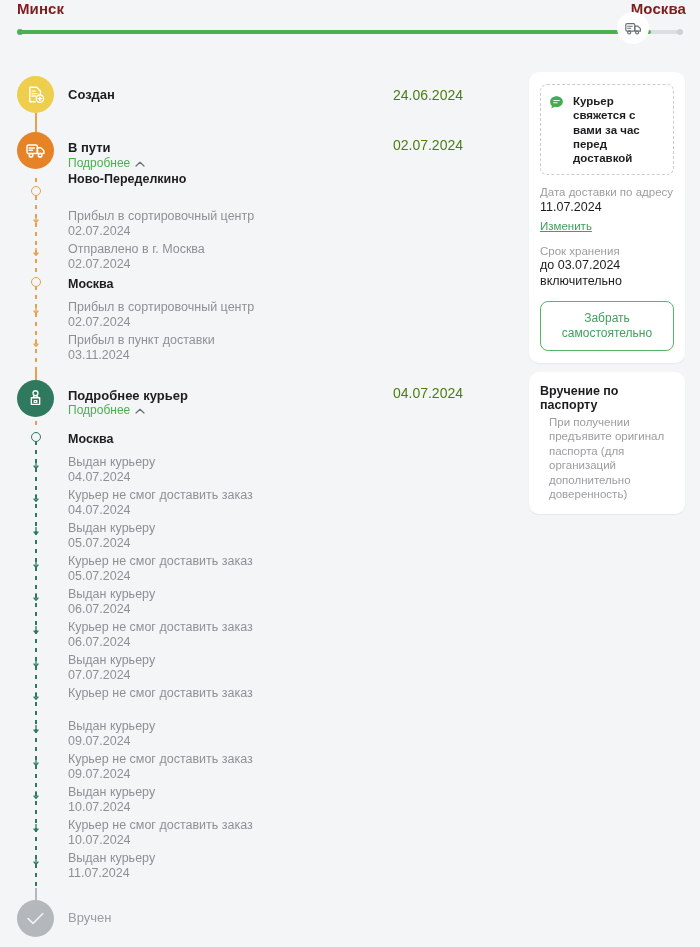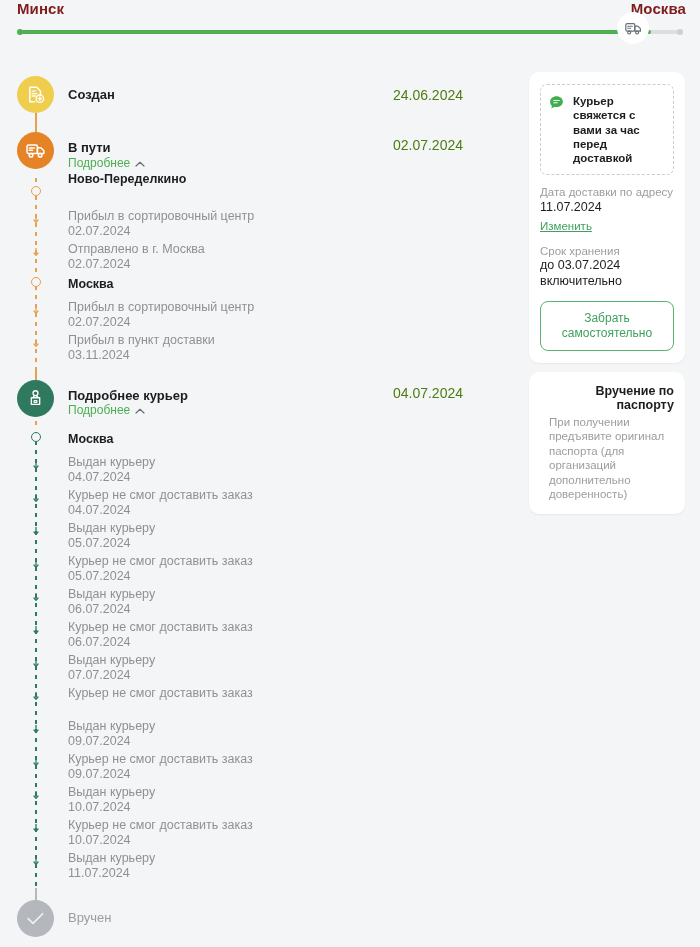--- a/index.html
+++ b/index.html
@@ -153,21 +153,21 @@
   .pickup-btn {
     display: block; margin: 11px 11px 12px 11px;
     padding: 9px 4px;
     border: 1px solid #58b36b; border-radius: 8px;
     background: #ffffff; color: #3fa05f;
     font-family: inherit; font-size: 12px; line-height: 1.25;
     text-align: center; cursor: pointer;
   }
   .card2-title {
     margin: 12px 11px 0 11px;
-    font-size: 12.5px; font-weight: bold; color: #1d1d1f; text-align: right;
+    font-size: 12.5px; font-weight: bold; color: #1d1d1f;
   }
   .card2-body {
     margin: 3px 11px 13px 20px;
     font-size: 11.5px; color: #9a9da1; line-height: 1.25;
   }
 </style>
 </head>
 <body>
 
 <div class="page">

